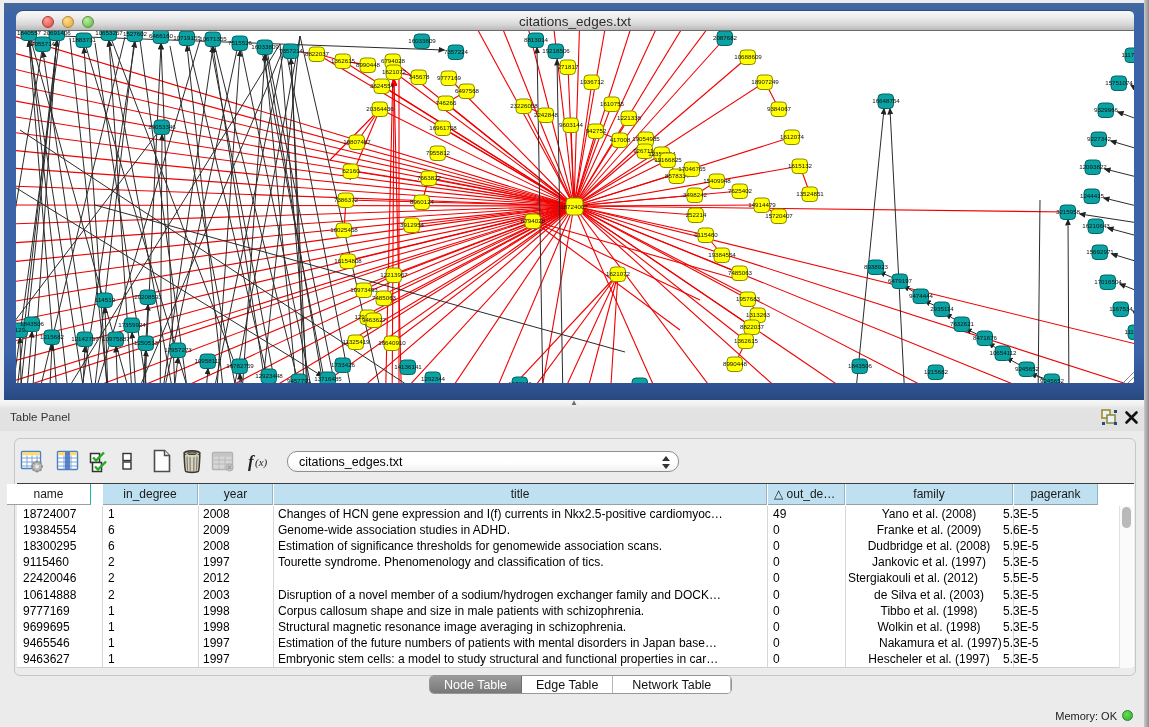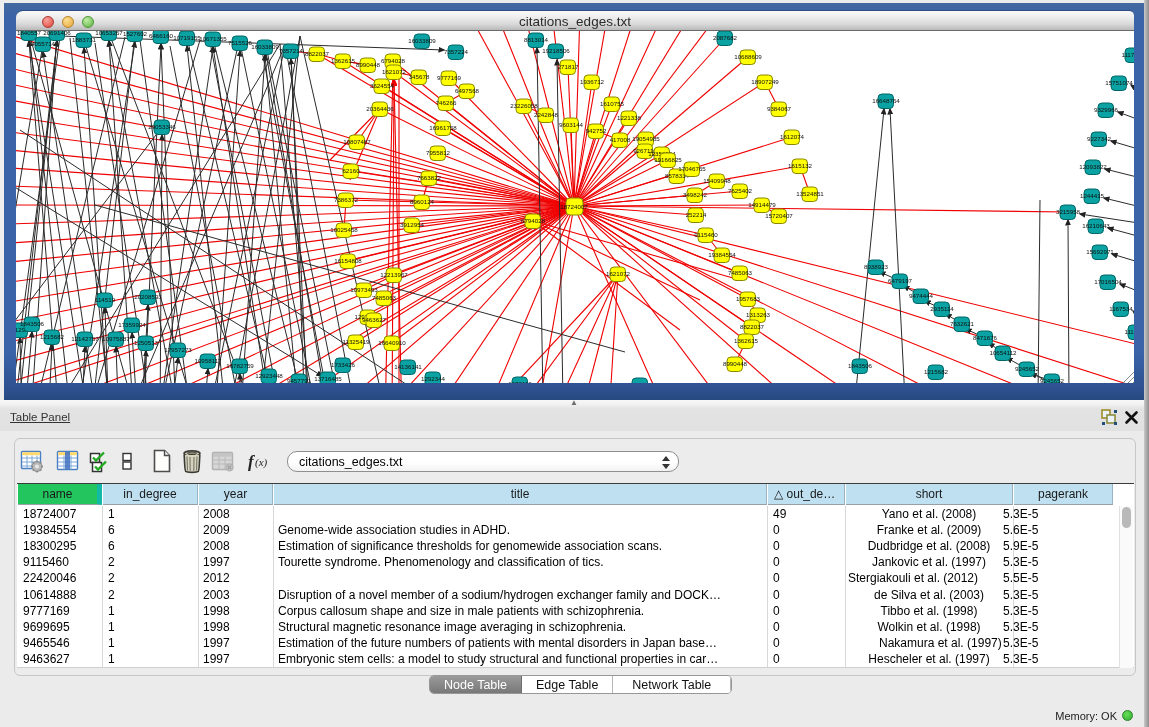--- a/index.html
+++ b/index.html
@@ -11,21 +11,21 @@
   background:linear-gradient(90deg,#c9c9c9,#8e8e8e); }
 #titlebar { position:absolute; left:16px; top:10px; width:1118px; height:21px;
   border-radius:7px 5px 0 0; background:linear-gradient(180deg,#f9f9f9 0%,#ececec 35%,#d8d8d8 70%,#b9b9b9 100%);
   border-bottom:1px solid #6a6a6a; border-top:1px solid #2c4c82; }
 #titlebar .tl { position:absolute; top:5px; width:12px; height:12px; border-radius:50%; }
 #title { position:absolute; left:0; right:0; top:3px; text-align:center; font-size:13.5px; color:#2b2b2b; }
 #content { position:absolute; left:16px; top:31px; width:1118px; height:352px; background:#fff; overflow:hidden; }
 #grip { position:absolute; left:570px; top:398px; color:#6e6e6e; font-size:8px; z-index:5; }
 #tpheader { position:absolute; left:0; top:400px; width:1144px; height:31px;
   background:linear-gradient(180deg,#f7f7f7 0,#f2f2f2 4px,#e3e3e3 9px,#e1e1e1 100%); }
-#tpheader .t { position:absolute; left:10px; top:11px; font-size:11.5px; color:#333;text-decoration:underline; }
+#tpheader .t { position:absolute; left:10px; top:11px; font-size:11.5px; color:#333; }
 #panel { position:absolute; left:14px; top:438px; width:1122px; height:238px;
   background:#ececec; border:1px solid #c6c6c6; border-radius:6px; }
 .ticon { position:absolute; top:449px; }
 #combo { position:absolute; left:287px; top:451px; width:392px; height:21px; border:1px solid #8f8f8f; border-radius:10px;
   background:linear-gradient(180deg,#ffffff 0%,#ffffff 55%,#f2f2f2 100%); }
 #combo .txt { position:absolute; left:11px; top:3px; font-size:12.5px; color:#000; }
 #table { position:absolute; left:17px; top:483px; width:1117px; height:185px; background:#fff; border-top:1px solid #3c3c3c; border-bottom:1px solid #cfcfcf; }
 .hc { position:absolute; top:484px; height:21px; border-right:1px solid #98b4c4; border-bottom:1px solid #98a0a6;
   font-size:12px; color:#1a1a1a; text-align:center; line-height:21px; background:#bfe0f0; }
 .row { position:absolute; left:0; width:1119px; height:16px; font-size:12px; color:#000; overflow:hidden; }
@@ -608,37 +608,38 @@
       <text x="8" y="14" font-family="Liberation Serif, serif" font-size="11" font-style="italic" fill="#222">(x)</text>
     </svg></div>
 <div id="combo">
     <span class="txt">citations_edges.txt</span>
 <svg style="position:absolute;right:7px;top:3px" width="10" height="15" viewBox="0 0 10 15">
  <path d="M5,1 L9,6 L1,6 z" fill="#333"></path>
       <path d="M5,14 L9,9 L1,9 z" fill="#333"></path>
 </svg>
 </div>
 <div id="table"></div>
-<div class="hc" style="left:18px;width:84px;background:#22c55e;border-right:5px solid #14b8a6">name</div>
+<div class="hc" style="left:7px;width:84px;background:#ffffff;border-right:1px solid #14b8a6">name</div>
 <div class="hc" style="left:103px;width:95px">in_degree</div>
 <div class="hc" style="left:199px;width:74px">year</div>
 <div class="hc" style="left:274px;width:493px">title</div>
 <div class="hc" style="left:768px;width:77px;text-align:left;padding-left:6px">△ out_de…</div>
-<div class="hc" style="left:846px;width:167px">short</div>
-<div class="hc" style="left:1014px;width:99px">pagerank</div>
+<div class="hc" style="left:846px;width:167px">family</div>
+<div class="hc" style="left:1014px;width:84px">pagerank</div>
 <div class="cl" style="left:102px"></div>
 <div class="cl" style="left:198px"></div>
 <div class="cl" style="left:273px"></div>
 <div class="cl" style="left:767px"></div>
 <div class="cl" style="left:845px"></div>
 <div class="cl" style="left:1013px"></div>
 <div class="row" style="top:506px">
 <span style="left:23px">18724007</span>
     <span style="left:108px">1</span>
     <span style="left:203px">2008</span>
+    <span style="left:278px">Changes of HCN gene expression and I(f) currents in Nkx2.5-positive cardiomyoc…</span>
     <span style="left:773px">49</span>
     <span style="left:845px;width:168px;text-align:center">Yano et al. (2008)</span>
     <span style="left:1003px">5.3E-5</span>
 </div>
 <div class="row" style="top:522.1px">
 <span style="left:23px">19384554</span>
     <span style="left:108px">6</span>
     <span style="left:203px">2009</span>
     <span style="left:278px">Genome-wide association studies in ADHD.</span>
     <span style="left:773px">0</span>

